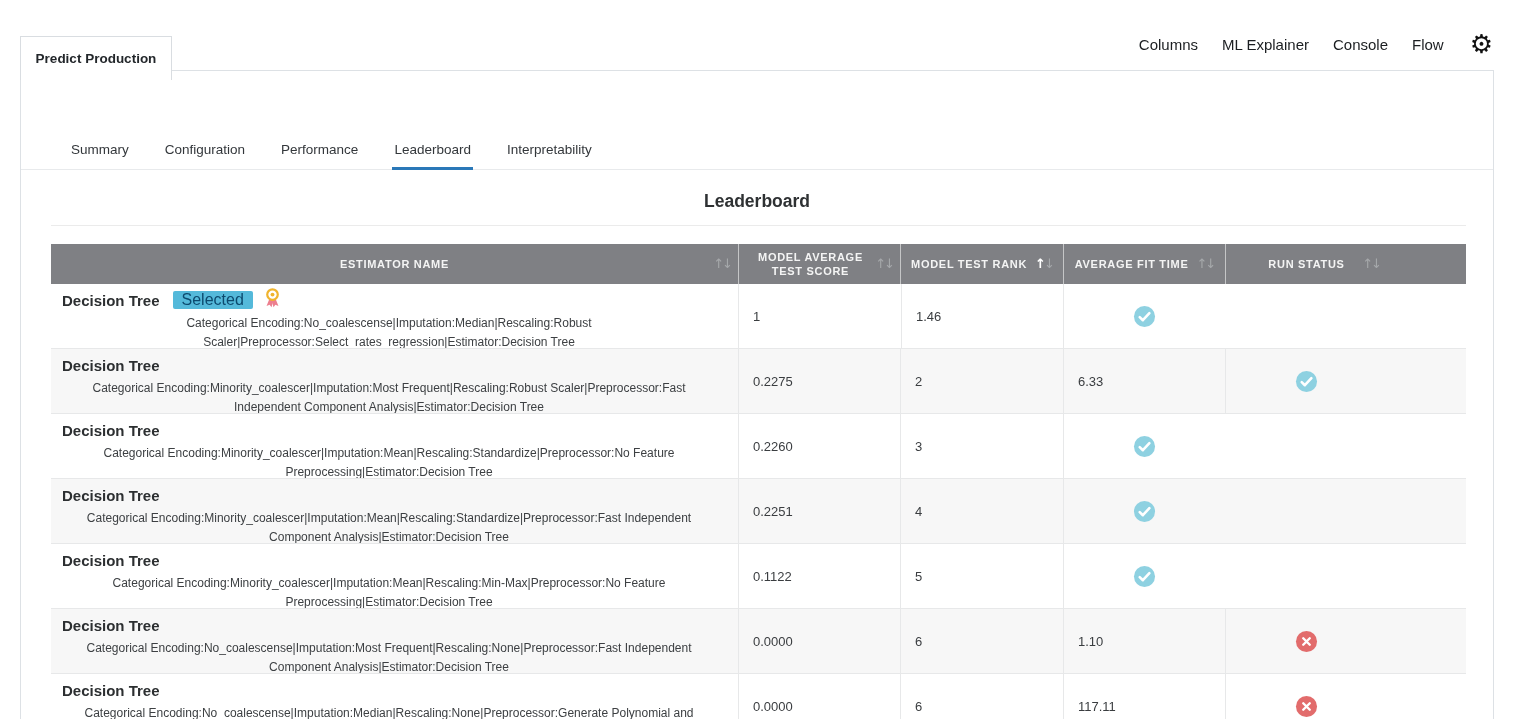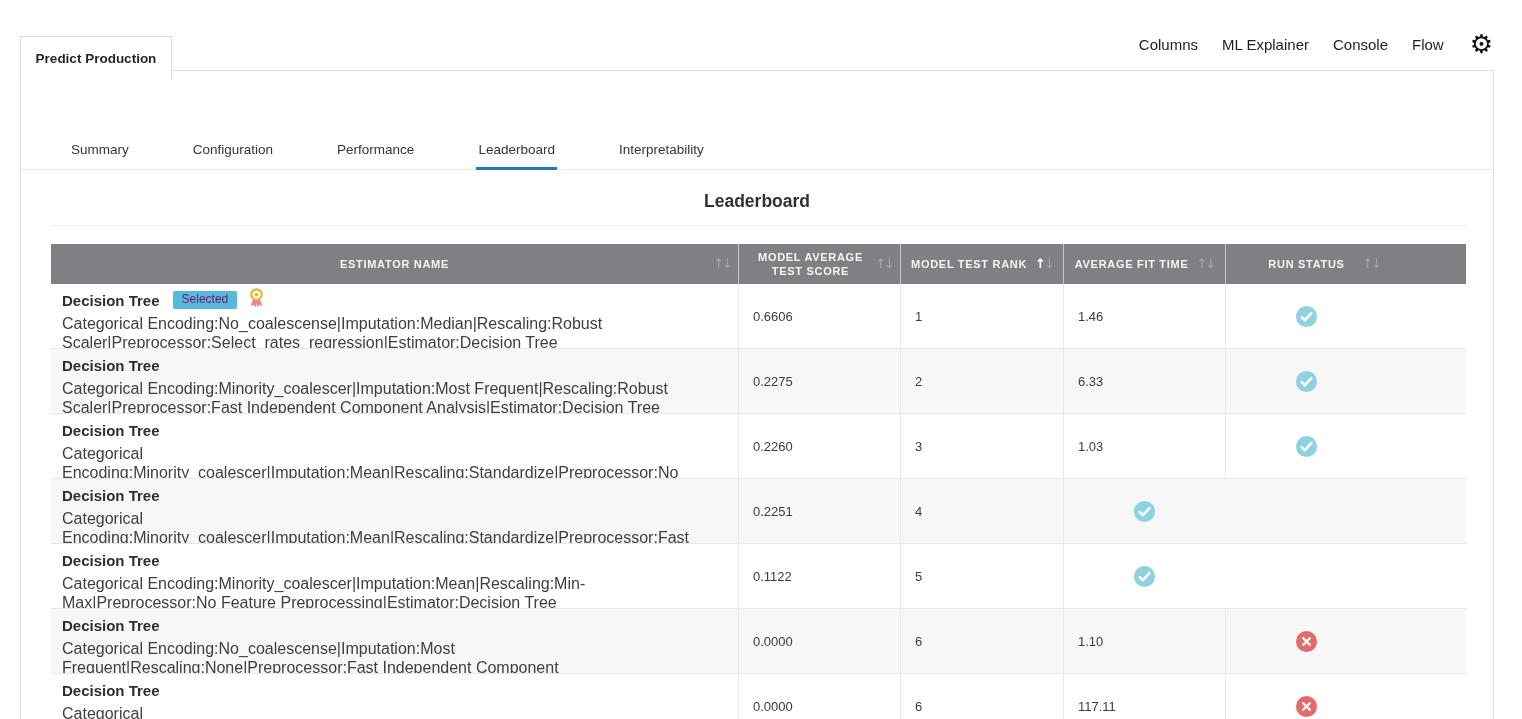--- a/index.html
+++ b/index.html
@@ -58,21 +58,21 @@
     border: none; border-radius: 4px;
     display: flex; align-items: center;
     cursor: pointer;
     font-family: "Liberation Sans", sans-serif;
   }
   
   .tabs-row {
     margin-top: 62px;
     padding-left: 48px;
     display: flex;
-    gap: 60px;
+    gap: 32px;
     border-bottom: 1px solid #e8eaec;
   }
   .tab {
     padding: 9px 2px 10px 2px;
     font-size: 13.5px;
     color: #33373b;
     cursor: pointer;
     border-bottom: 3px solid transparent;
     margin-bottom: -1px;
   }
@@ -146,32 +146,33 @@
   .cell:last-child { border-right: none; }
   .name-cell { padding: 3px 22px 0 11px; }
   .row-title-line { display: flex; align-items: center; height: 22px; margin-top: 2px; }
   .row-title {
     font-size: 15px; font-weight: bold; color: #2c2f31;
     white-space: nowrap;
   }
   .badge {
     margin-left: 13px;
     background: #54b9da;
-    color: #701a75;
-    font-size: 12px;
+    color: #0c4a6e;
+    font-size: 16px;
     padding: 2px 9px 3px 9px;
     border-radius: 2px;
     line-height: 13px;
   }
   .medal { margin-left: 11px; display: inline-block; }
   .row-desc {
     margin-top: 3px;
-    font-size: 16px;
+    font-size: 12px;
     line-height: 19px;
     color: #3d4043;
+    text-align: center;
   }
   .num-cell {
     display: flex; align-items: center;
     padding-left: 14px;
     font-size: 13px; color: #3a3d40;
   }
   .status-cell { display: flex; align-items: center; justify-content: center; }
   .status-icon { width: 23px; height: 23px; display: inline-block; }
   .status-icon svg { display: none; }
   .status-icon.success .ic-success { display: block; }
@@ -240,21 +241,20 @@
             <svg width="17" height="20" viewBox="0 0 20 23">
               <polygon points="7,11 3,21 6.6,19.4 8.8,22.5 11.5,13" fill="#ed7f8f"></polygon>
               <polygon points="13,11 17,21 13.4,19.4 11.2,22.5 8.5,13" fill="#ed7f8f"></polygon>
               <circle cx="10" cy="7.5" r="6.2" fill="#fff" stroke="#f0b42e" stroke-width="2.6"></circle>
               <circle cx="10" cy="7.5" r="2.3" fill="#f0b42e"></circle>
             </svg>
           </span>
         </div>
         <div class="row-desc">Categorical Encoding:No_coalescense|Imputation:Median|Rescaling:Robust Scaler|Preprocessor:Select_rates_regression|Estimator:Decision Tree</div>
       </div>
-      <div class="cell num-cell c2">0.6606</div>
       <div class="cell num-cell c3">1</div>
       <div class="cell num-cell c4">1.46</div>
       <div class="cell status-cell c5">
         <span class="status-icon success">
           <svg class="ic-success" width="23" height="23" viewBox="0 0 24 24">
               <circle cx="12" cy="12" r="11" fill="#8ed1e1"></circle>
               <path d="M7 12.6l3.3 3.3 6.8-7.4" stroke="#fff" stroke-width="2.7" fill="none" stroke-linecap="round" stroke-linejoin="round"></path>
             </svg>
 
         </span>
@@ -284,21 +284,20 @@
 
     <div class="trow">
       <div class="cell name-cell c1">
         <div class="row-title-line">
             <span class="row-title">Decision Tree</span>
           </div>
         <div class="row-desc">Categorical Encoding:Minority_coalescer|Imputation:Mean|Rescaling:Standardize|Preprocessor:No Feature Preprocessing|Estimator:Decision Tree</div>
       </div>
       <div class="cell num-cell c2">0.2260</div>
       <div class="cell num-cell c3">3</div>
-      <div class="cell num-cell c4">1.03</div>
       <div class="cell status-cell c5">
         <span class="status-icon success">
           <svg class="ic-success" width="23" height="23" viewBox="0 0 24 24">
               <circle cx="12" cy="12" r="11" fill="#8ed1e1"></circle>
               <path d="M7 12.6l3.3 3.3 6.8-7.4" stroke="#fff" stroke-width="2.7" fill="none" stroke-linecap="round" stroke-linejoin="round"></path>
             </svg>
 
         </span>
       </div>
     </div>

